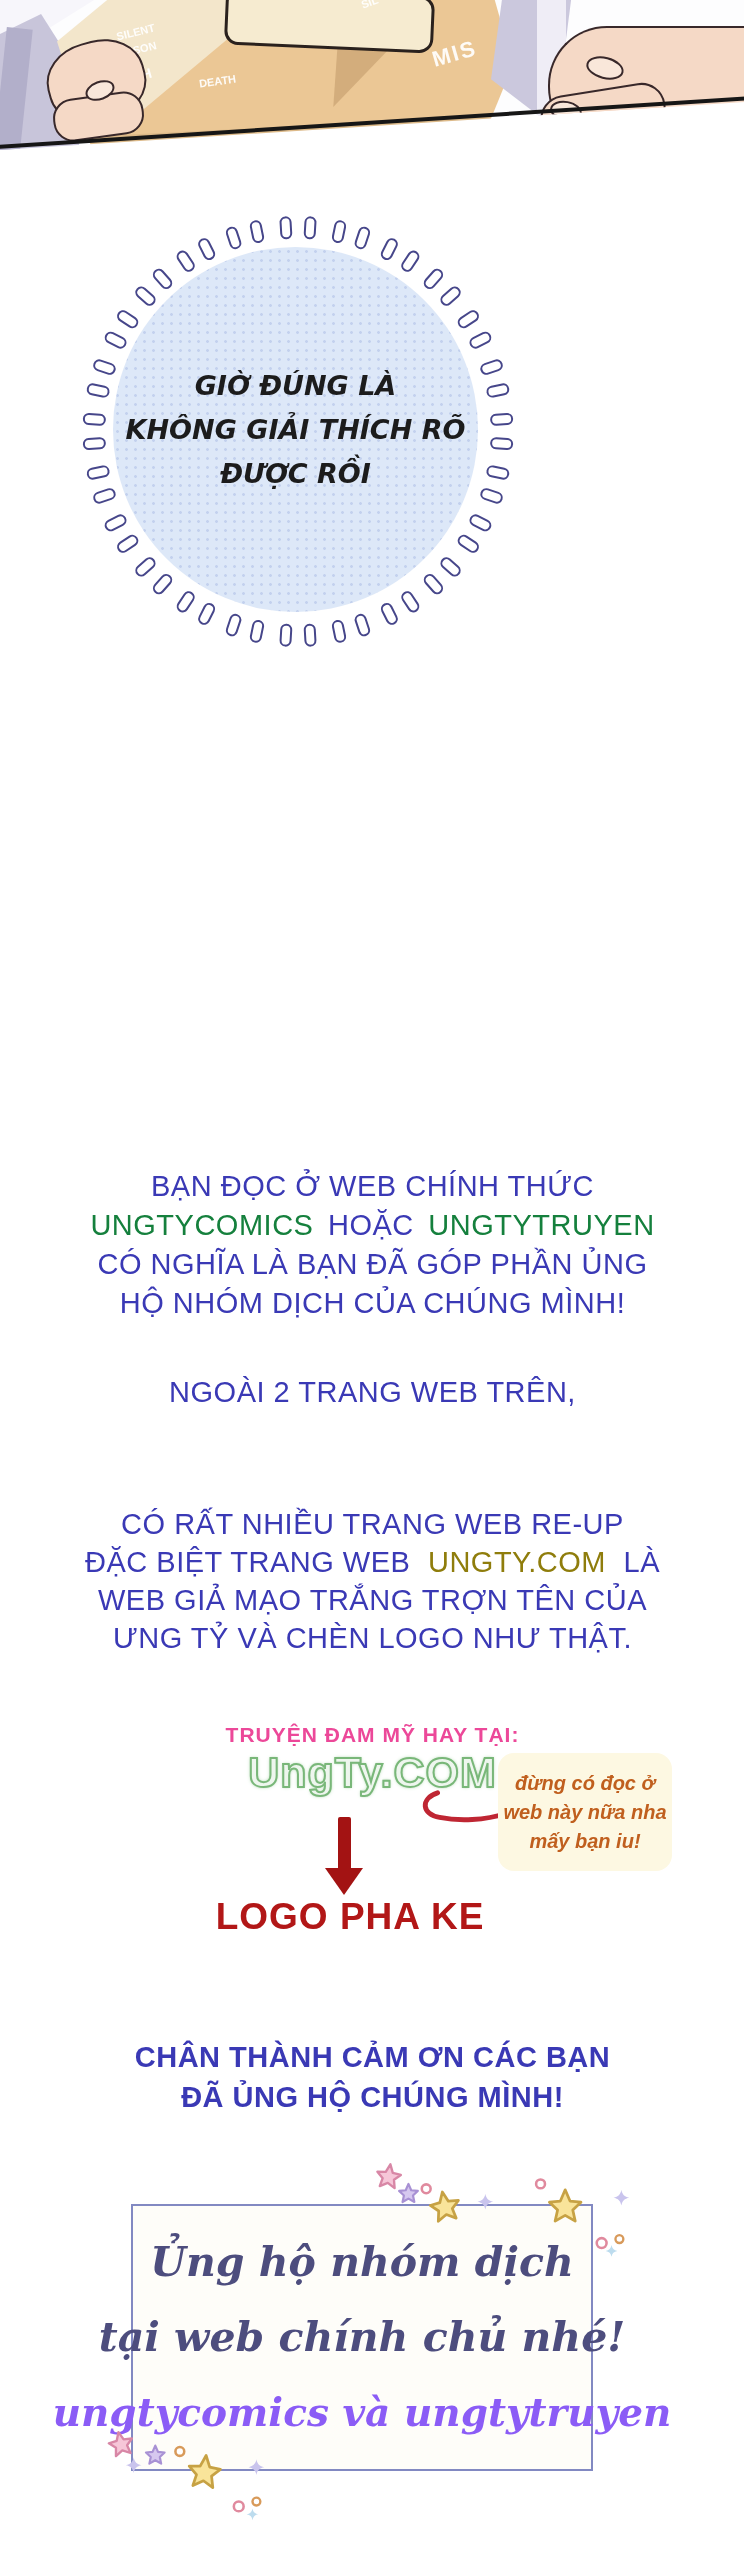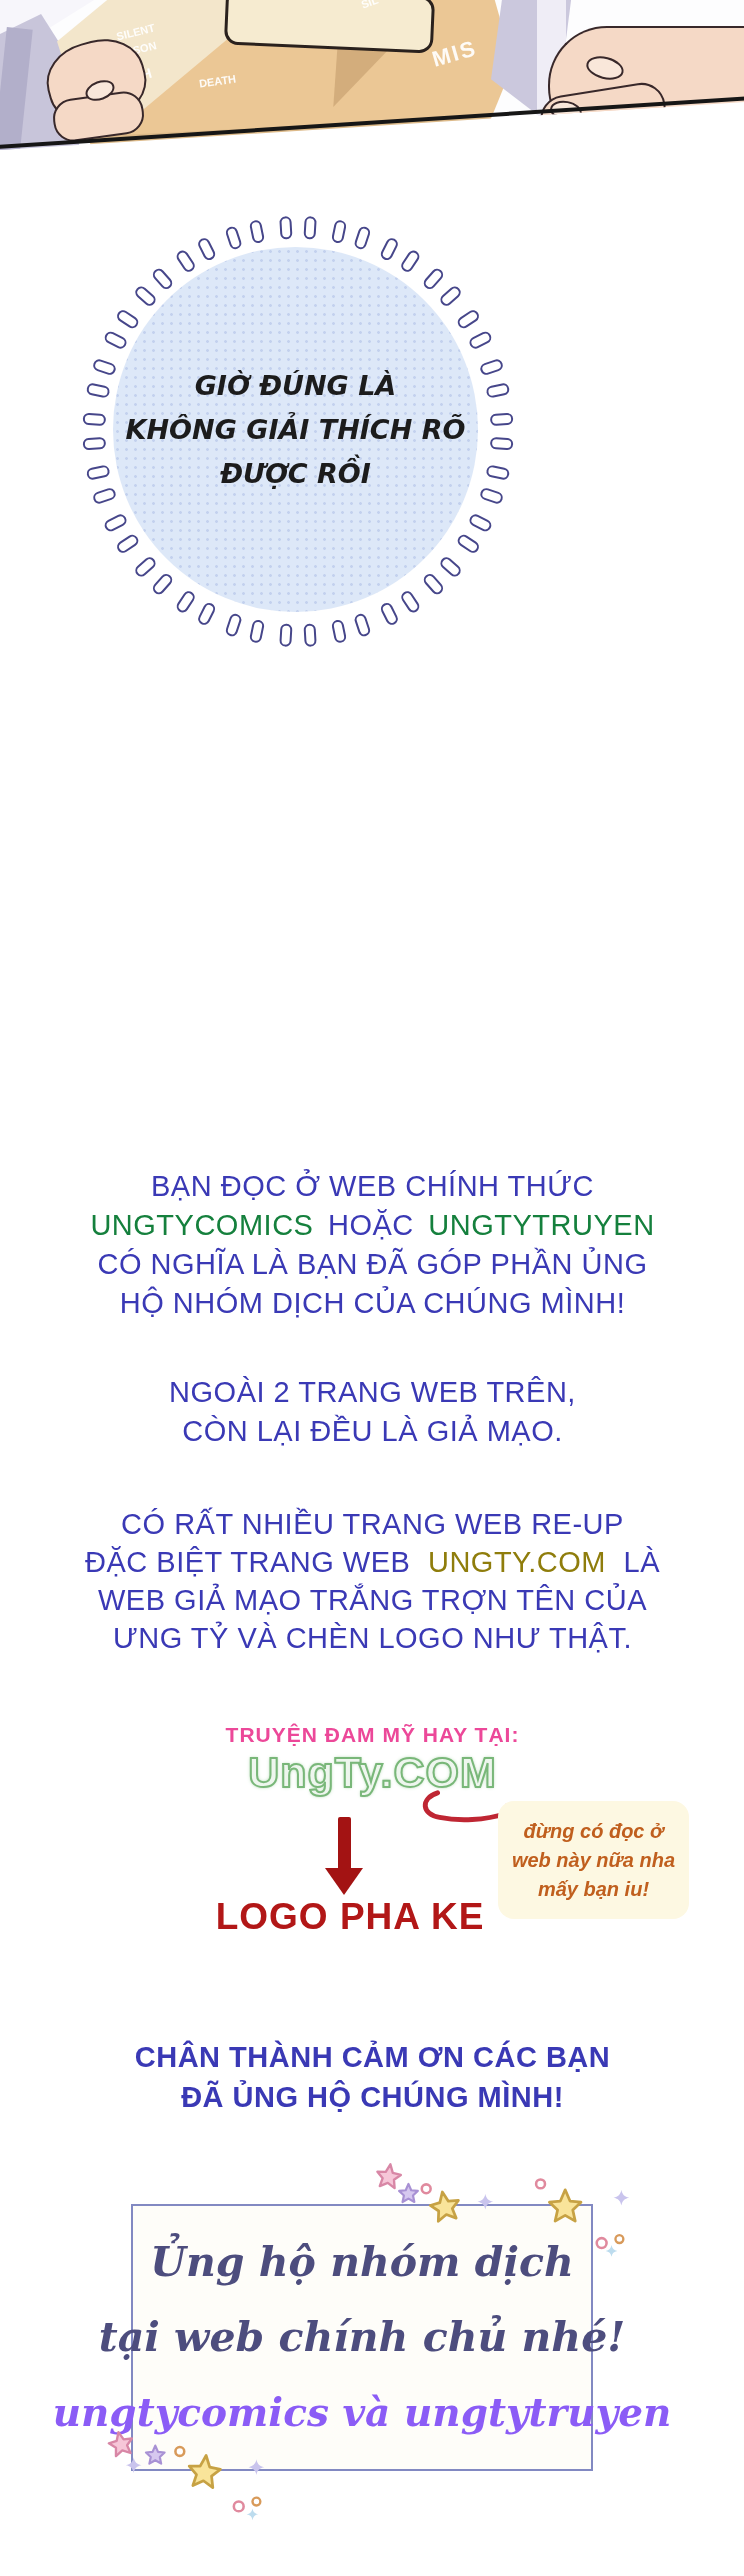--- a/index.html
+++ b/index.html
@@ -61,23 +61,23 @@
     font-weight:bold;font-size:43px;letter-spacing:1px;color:#eef6ee;
     -webkit-text-stroke:2px #79b779;text-shadow:0 0 4px #b9dcb9,0 0 2px #79b779;}
   #arrow-shaft{left:338px;top:1817px;width:13px;height:53px;background:#a31313;border-radius:2px;}
   #arrow-head{left:325px;top:1868px;width:0;height:0;
     border-left:19px solid transparent;border-right:19px solid transparent;
     border-top:27px solid #a31313;}
   #logo-caption{left:0;top:1896px;width:700px;text-align:center;
     font-weight:bold;font-size:37px;letter-spacing:1px;color:#b21717;}
 
   
-  #note{left:498px;top:1753px;width:191px;height:118px;background:#fdf8e2;
+  #note{left:498px;top:1753px;width:174px;height:118px;background:#fdf8e2;
     border-radius:16px;display:flex;flex-direction:column;align-items:center;
-    justify-content:center;margin-top:48px;}
+    justify-content:center;}
   .note-line{font:italic bold 20px "Liberation Sans",sans-serif;color:#c05f1e;
     line-height:29px;white-space:nowrap;}
 
   
   .thanks{left:0;width:745px;text-align:center;font-weight:bold;font-size:29px;
     letter-spacing:0.5px;color:#3a39b5;white-space:nowrap;}
 
   
   #support-box{left:131px;top:2204px;width:458px;height:263px;
     border:2px solid #8289c2;background:#fefdf9;
@@ -186,21 +186,20 @@
     <span class="red">UNGTYCOMICS</span>
     <span style="margin:0 6px;">HOẶC</span>
     <span class="red">UNGTYTRUYEN</span>
   </div>
   <div>CÓ NGHĨA LÀ BẠN ĐÃ GÓP PHẦN ỦNG</div>
   <div>HỘ NHÓM DỊCH CỦA CHÚNG MÌNH!</div>
 </div>
 
 <div class="abs para" style="top:1373px;">
   <div>NGOÀI 2 TRANG WEB TRÊN,</div>
-  <div>CÒN LẠI ĐỀU LÀ GIẢ MẠO.</div>
 </div>
 
 <div class="abs para" style="top:1505px;line-height:38px;">
   <div>CÓ RẤT NHIỀU TRANG WEB RE-UP</div>
   <div>
     <span>ĐẶC BIỆT TRANG WEB</span>
     <span class="olive">UNGTY.COM</span>
     <span>LÀ</span>
   </div>
   <div>WEB GIẢ MẠO TRẮNG TRỢN TÊN CỦA</div>

